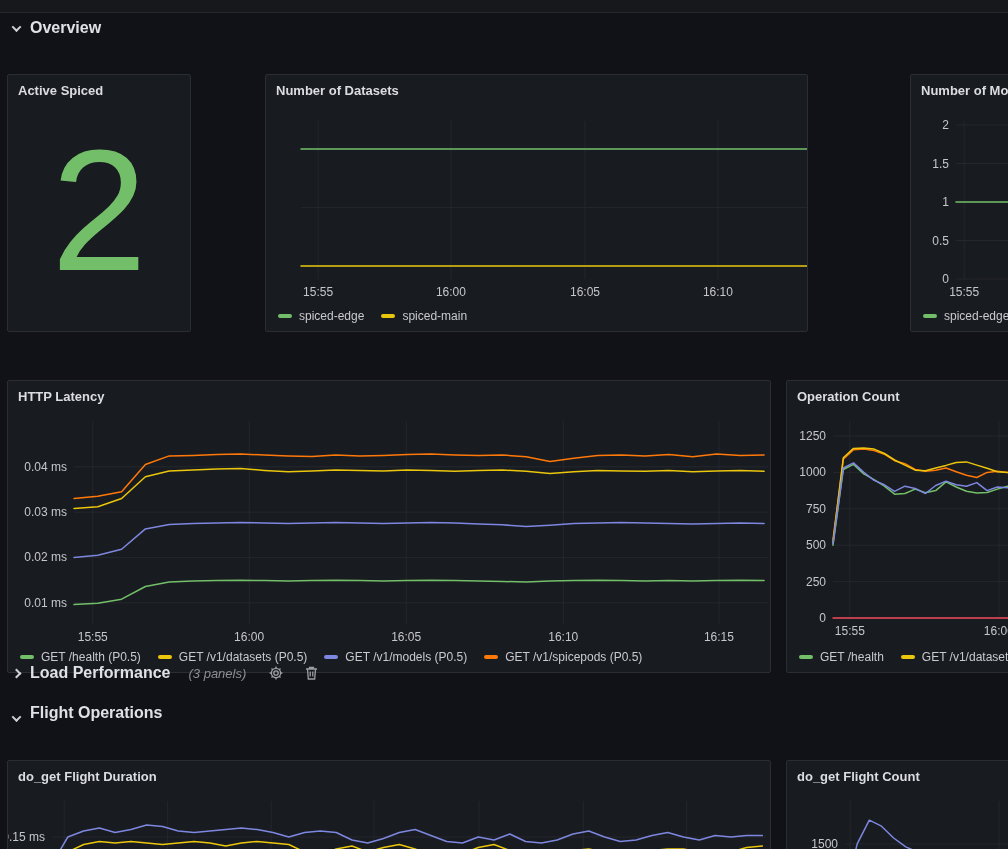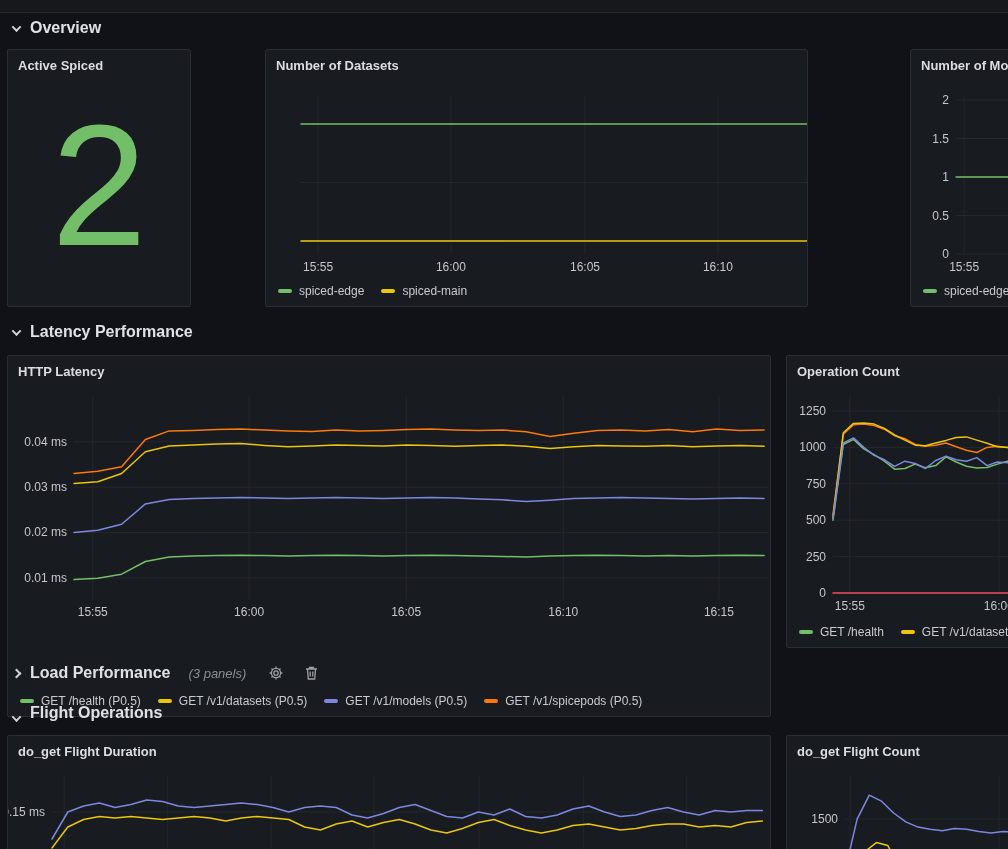--- a/index.html
+++ b/index.html
@@ -11,21 +11,21 @@
   .section-header { position:absolute; display:flex; align-items:center;
     color:#e0e1e6; font-size:16px; font-weight:700; height:22px; cursor:pointer; }
   .chev { width:7px; height:7px; border-right:2px solid #cfd0d6; border-bottom:2px solid #cfd0d6;
     display:inline-block; margin-right:10px; }
   .chev.down { transform:rotate(45deg) translate(-1px,-1px); }
   .chev.right { transform:rotate(-45deg); }
   .section-note { font-size:13px; font-style:italic; font-weight:400; color:#8b8d94; margin-left:18px; }
   .row-icon { margin-left:22px; color:#9d9fa6; display:inline-flex; }
   .row-icon svg { stroke:#9d9fa6; fill:none; stroke-width:1.3; }
   .panel { position:absolute; background:#181b1f; border:1px solid #2b2d34; border-radius:2px;
-    overflow:hidden; }
+    overflow:hidden;margin-top:25px; }
   .panel-title { position:absolute; top:8px; left:10px; font-size:13px; font-weight:700;
     color:#dcdde2; white-space:nowrap; z-index:3; cursor:pointer; }
   .plotbox { position:absolute; }
   .plotbox svg { display:block; overflow:visible; }
   .grid { stroke:#25272e; stroke-width:1; }
   .tick { position:absolute; font-size:12px; color:#c6c7cd; white-space:nowrap; z-index:2; }
   .bigstat { position:absolute; left:0; top:14px; right:0; bottom:0; display:flex;
     align-items:center; justify-content:center; font-size:172px; font-weight:500; line-height:1; }
   .legend { position:absolute; left:12px; bottom:8px; display:flex; align-items:center;
     gap:17px; white-space:nowrap; z-index:2; }
@@ -106,26 +106,22 @@
         </span>
       </div>
   <span class="tick" style="left: 53.19px; top: 210px; transform: translateX(-50%);">15:55</span>
       <span class="tick" style="top: 43.0039px; right: 595px;">2</span>
       <span class="tick" style="top: 81.5029px; right: 595px;">1.5</span>
       <span class="tick" style="top: 120.002px; right: 595px;">1</span>
       <span class="tick" style="top: 158.501px; right: 595px;">0.5</span>
       <span class="tick" style="top: 197px; right: 595px;">0</span>
     </div>
 
-  <div class="section-header" style="left:13px; top:321px;">
-    <span class="chev down"></span>
-    <span>Latency Performance</span>
-  </div>
-
-  <div class="panel" style="left:7px; top:355px; width:764px; height:362px;">
+
+  <div class="panel" style="left:7px; top:355px; width:764px; height:293px;">
     <div class="panel-title">HTTP Latency</div>
     <div class="plotbox" style="left:66px; top:40px; width:695px; height:203px;">
         <svg width="695" height="203">
           <line x1="18.765" x2="18.765" y1="0" y2="203" class="grid"></line>
           <line x1="175.14000000000001" x2="175.14000000000001" y1="0" y2="203" class="grid"></line>
           <line x1="332.21" x2="332.21" y1="0" y2="203" class="grid"></line>
           <line x1="489.28" x2="489.28" y1="0" y2="203" class="grid"></line>
           <line x1="644.96" x2="644.96" y1="0" y2="203" class="grid"></line>
           <line x1="0" x2="695" y1="45.79629215992852" y2="45.79629215992852" class="grid"></line>
           <line x1="0" x2="695" y1="91.13915568461023" y2="91.13915568461023" class="grid"></line>

